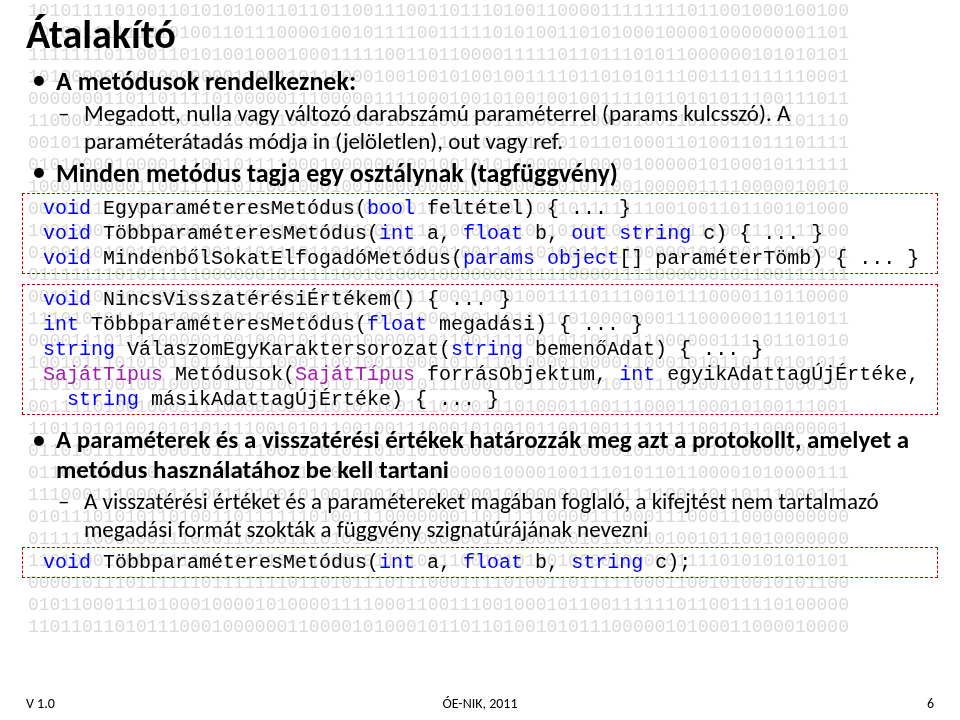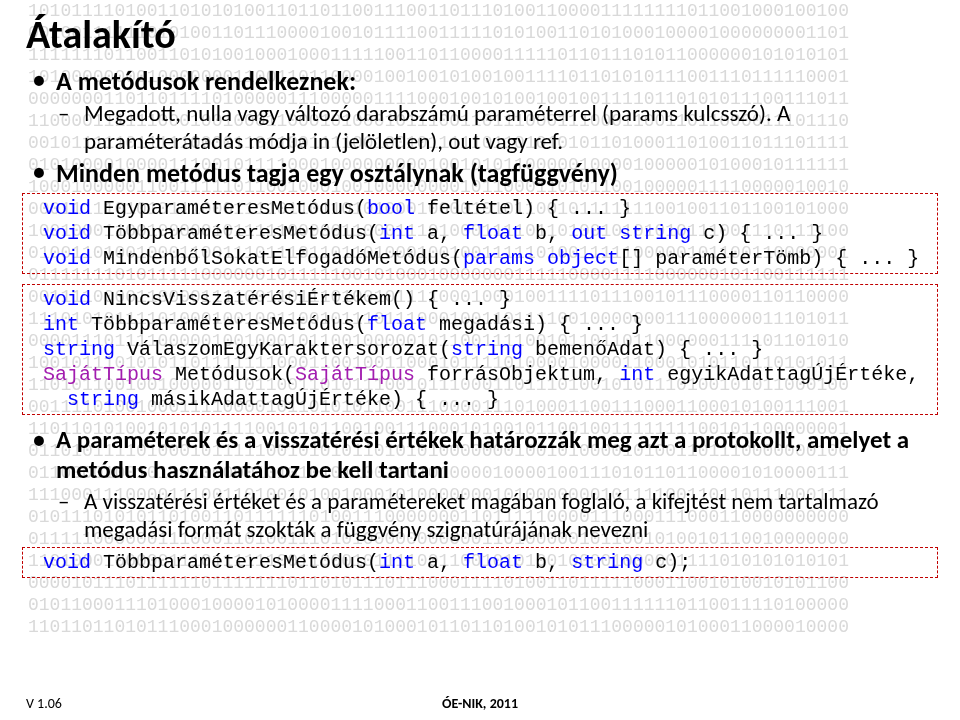--- a/index.html
+++ b/index.html
@@ -63,26 +63,26 @@
     font-family: Consolas, "Courier New", monospace;
     font-size: 20px;
     line-height: 25px;
     padding: 2px 8px 2px 20px;
     margin: 4px -4px 10px -4px;
     white-space: pre-wrap;
   }
   .codebox.tight { margin-top: 4px; margin-bottom: 12px; }
   .footer {
     position: absolute; bottom: 8px; left: 0; right: 0;
-    display: flex; 
+    display: flex; justify-content: space-between;
     padding: 0 26px;
     font-size: 14px;
     z-index: 2;
   }
-  .footer .mid { position: absolute; left: 0; right: 0; text-align: center; font-weight: bold; }
+  .footer .mid { position: absolute; left: 0; right: 0; text-align: center; }
   
   .kw { color: #0000ff; }   
   .ct { color: #a21caf; }   
 </style>
 </head>
 <body>
 
 <div class="bg-binary" id="bg">1010111101001101010100110110110011100110111010011000011111111011001000100100
 0010011111101010011011100001001011110011111010100110101000100001000000001101
 1111111011001101010010001000111110011011000011111011011101011000000101010101

